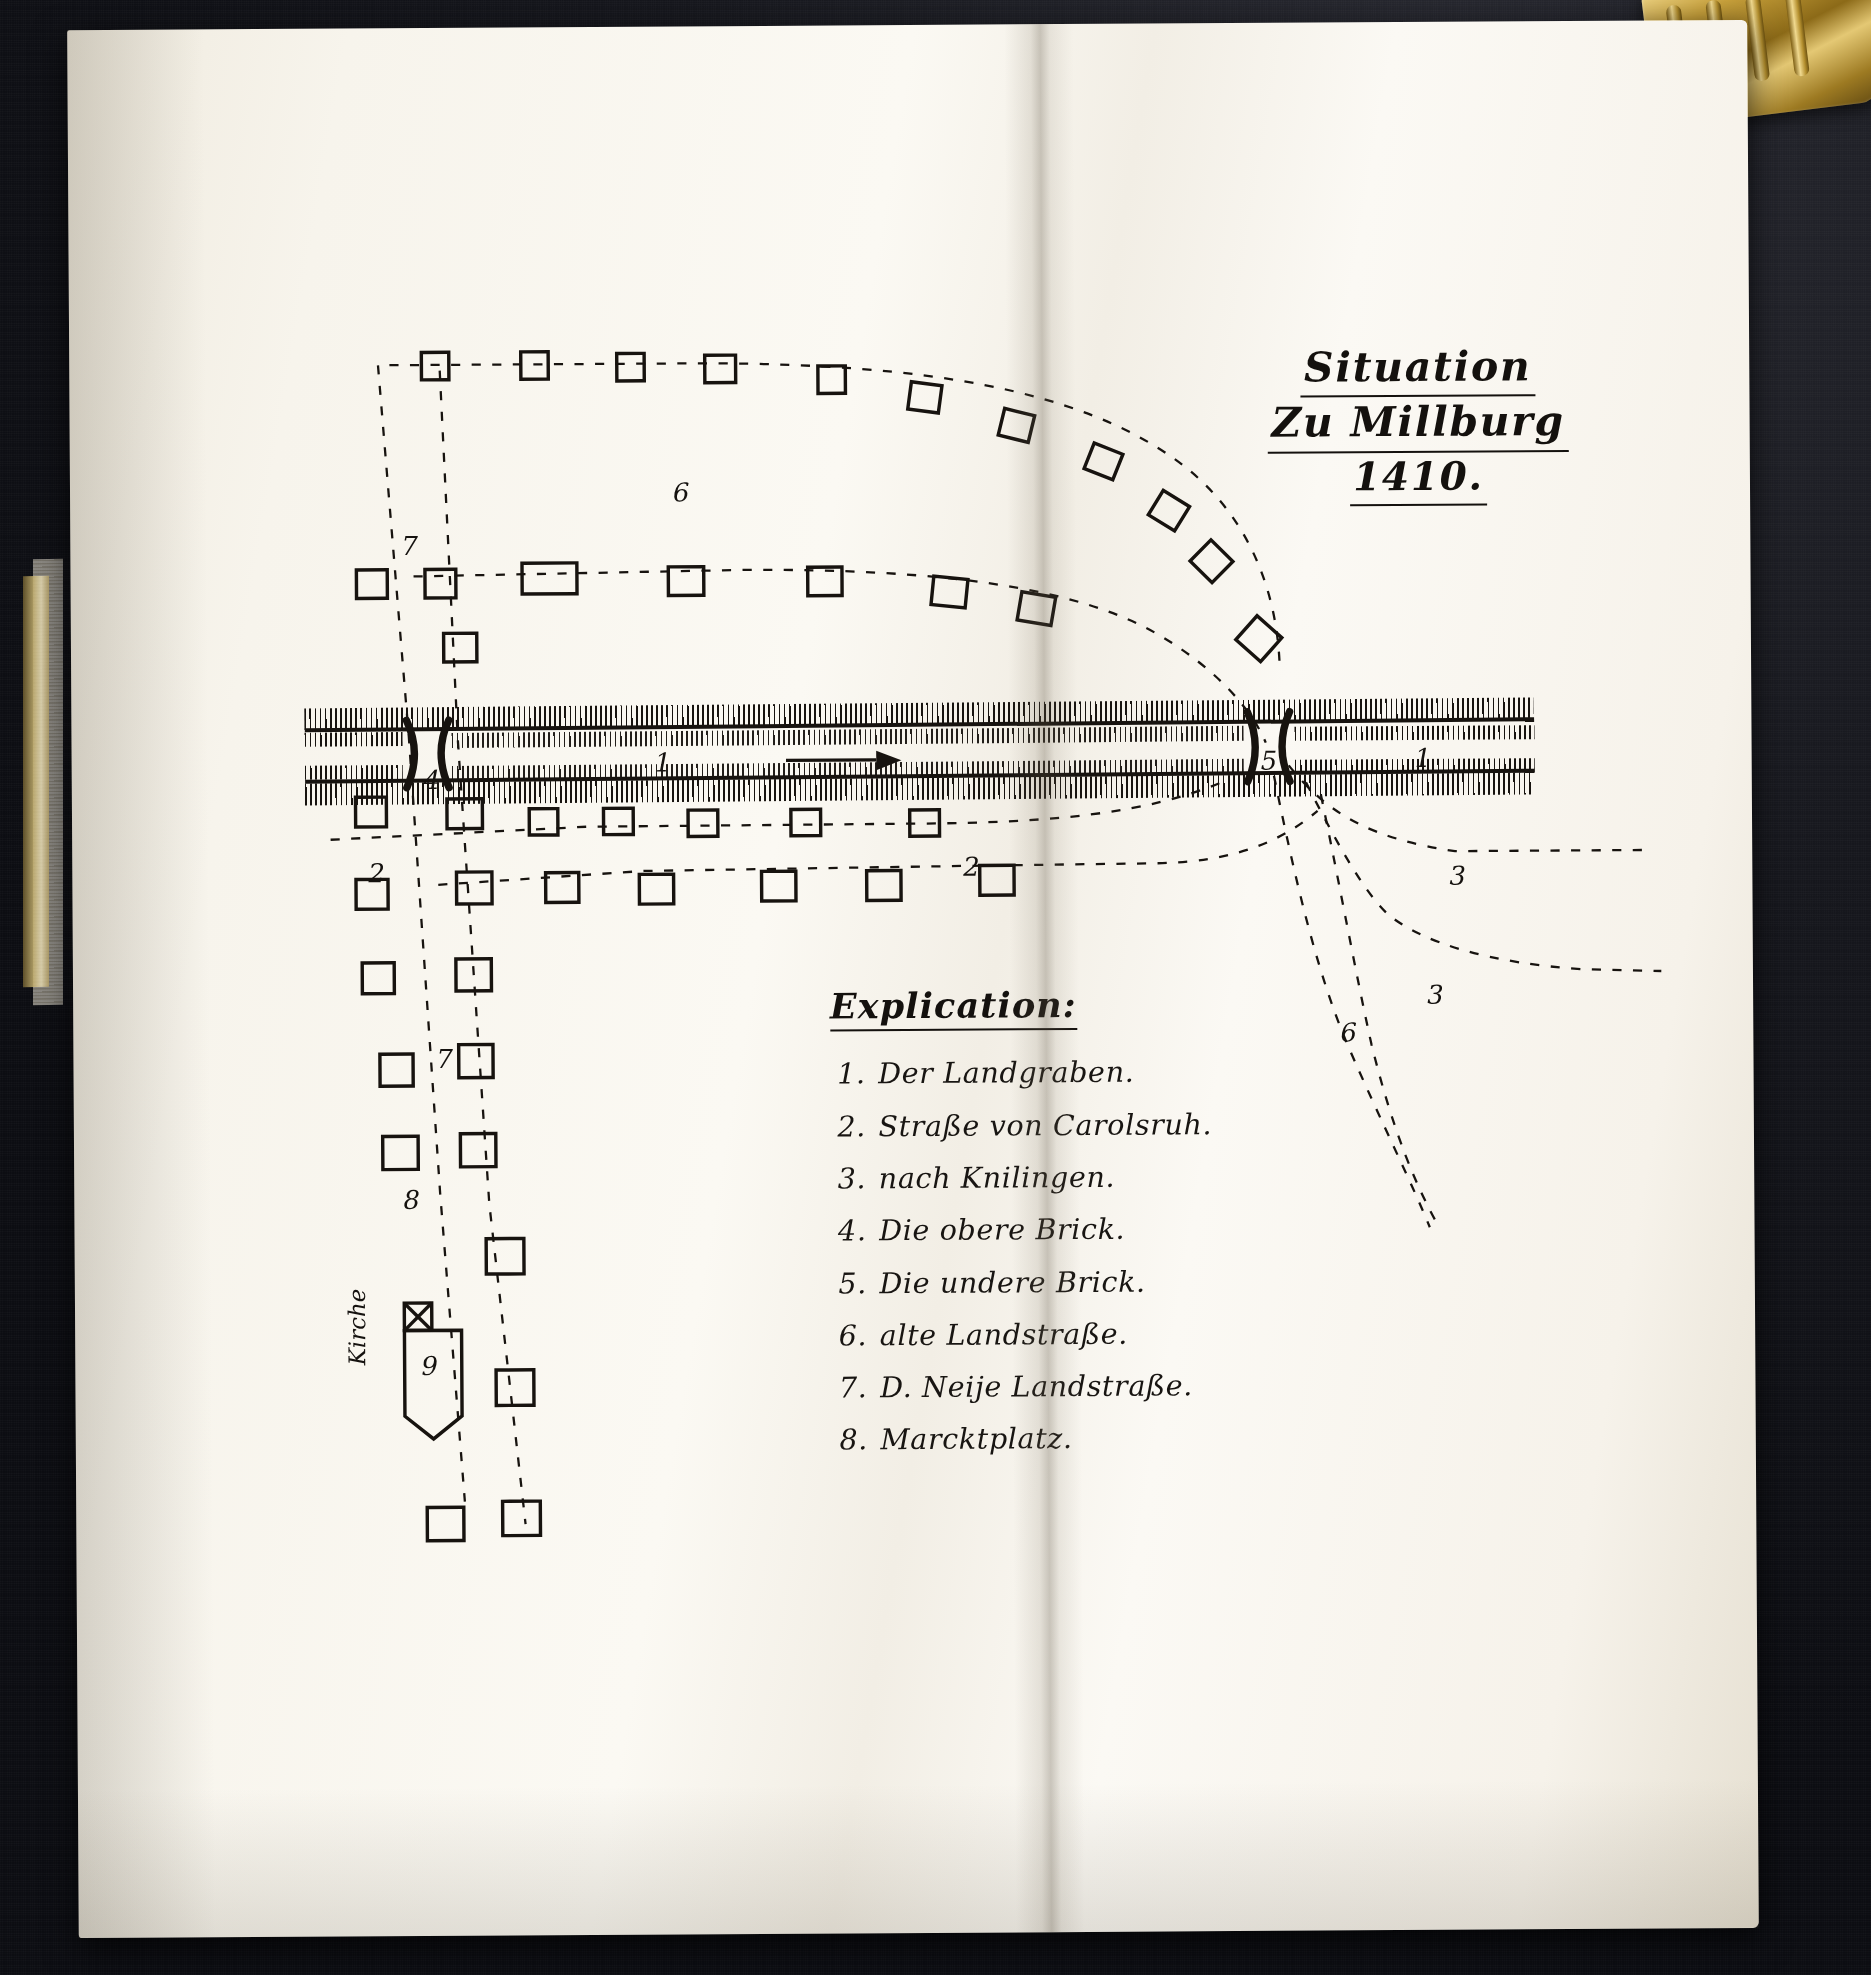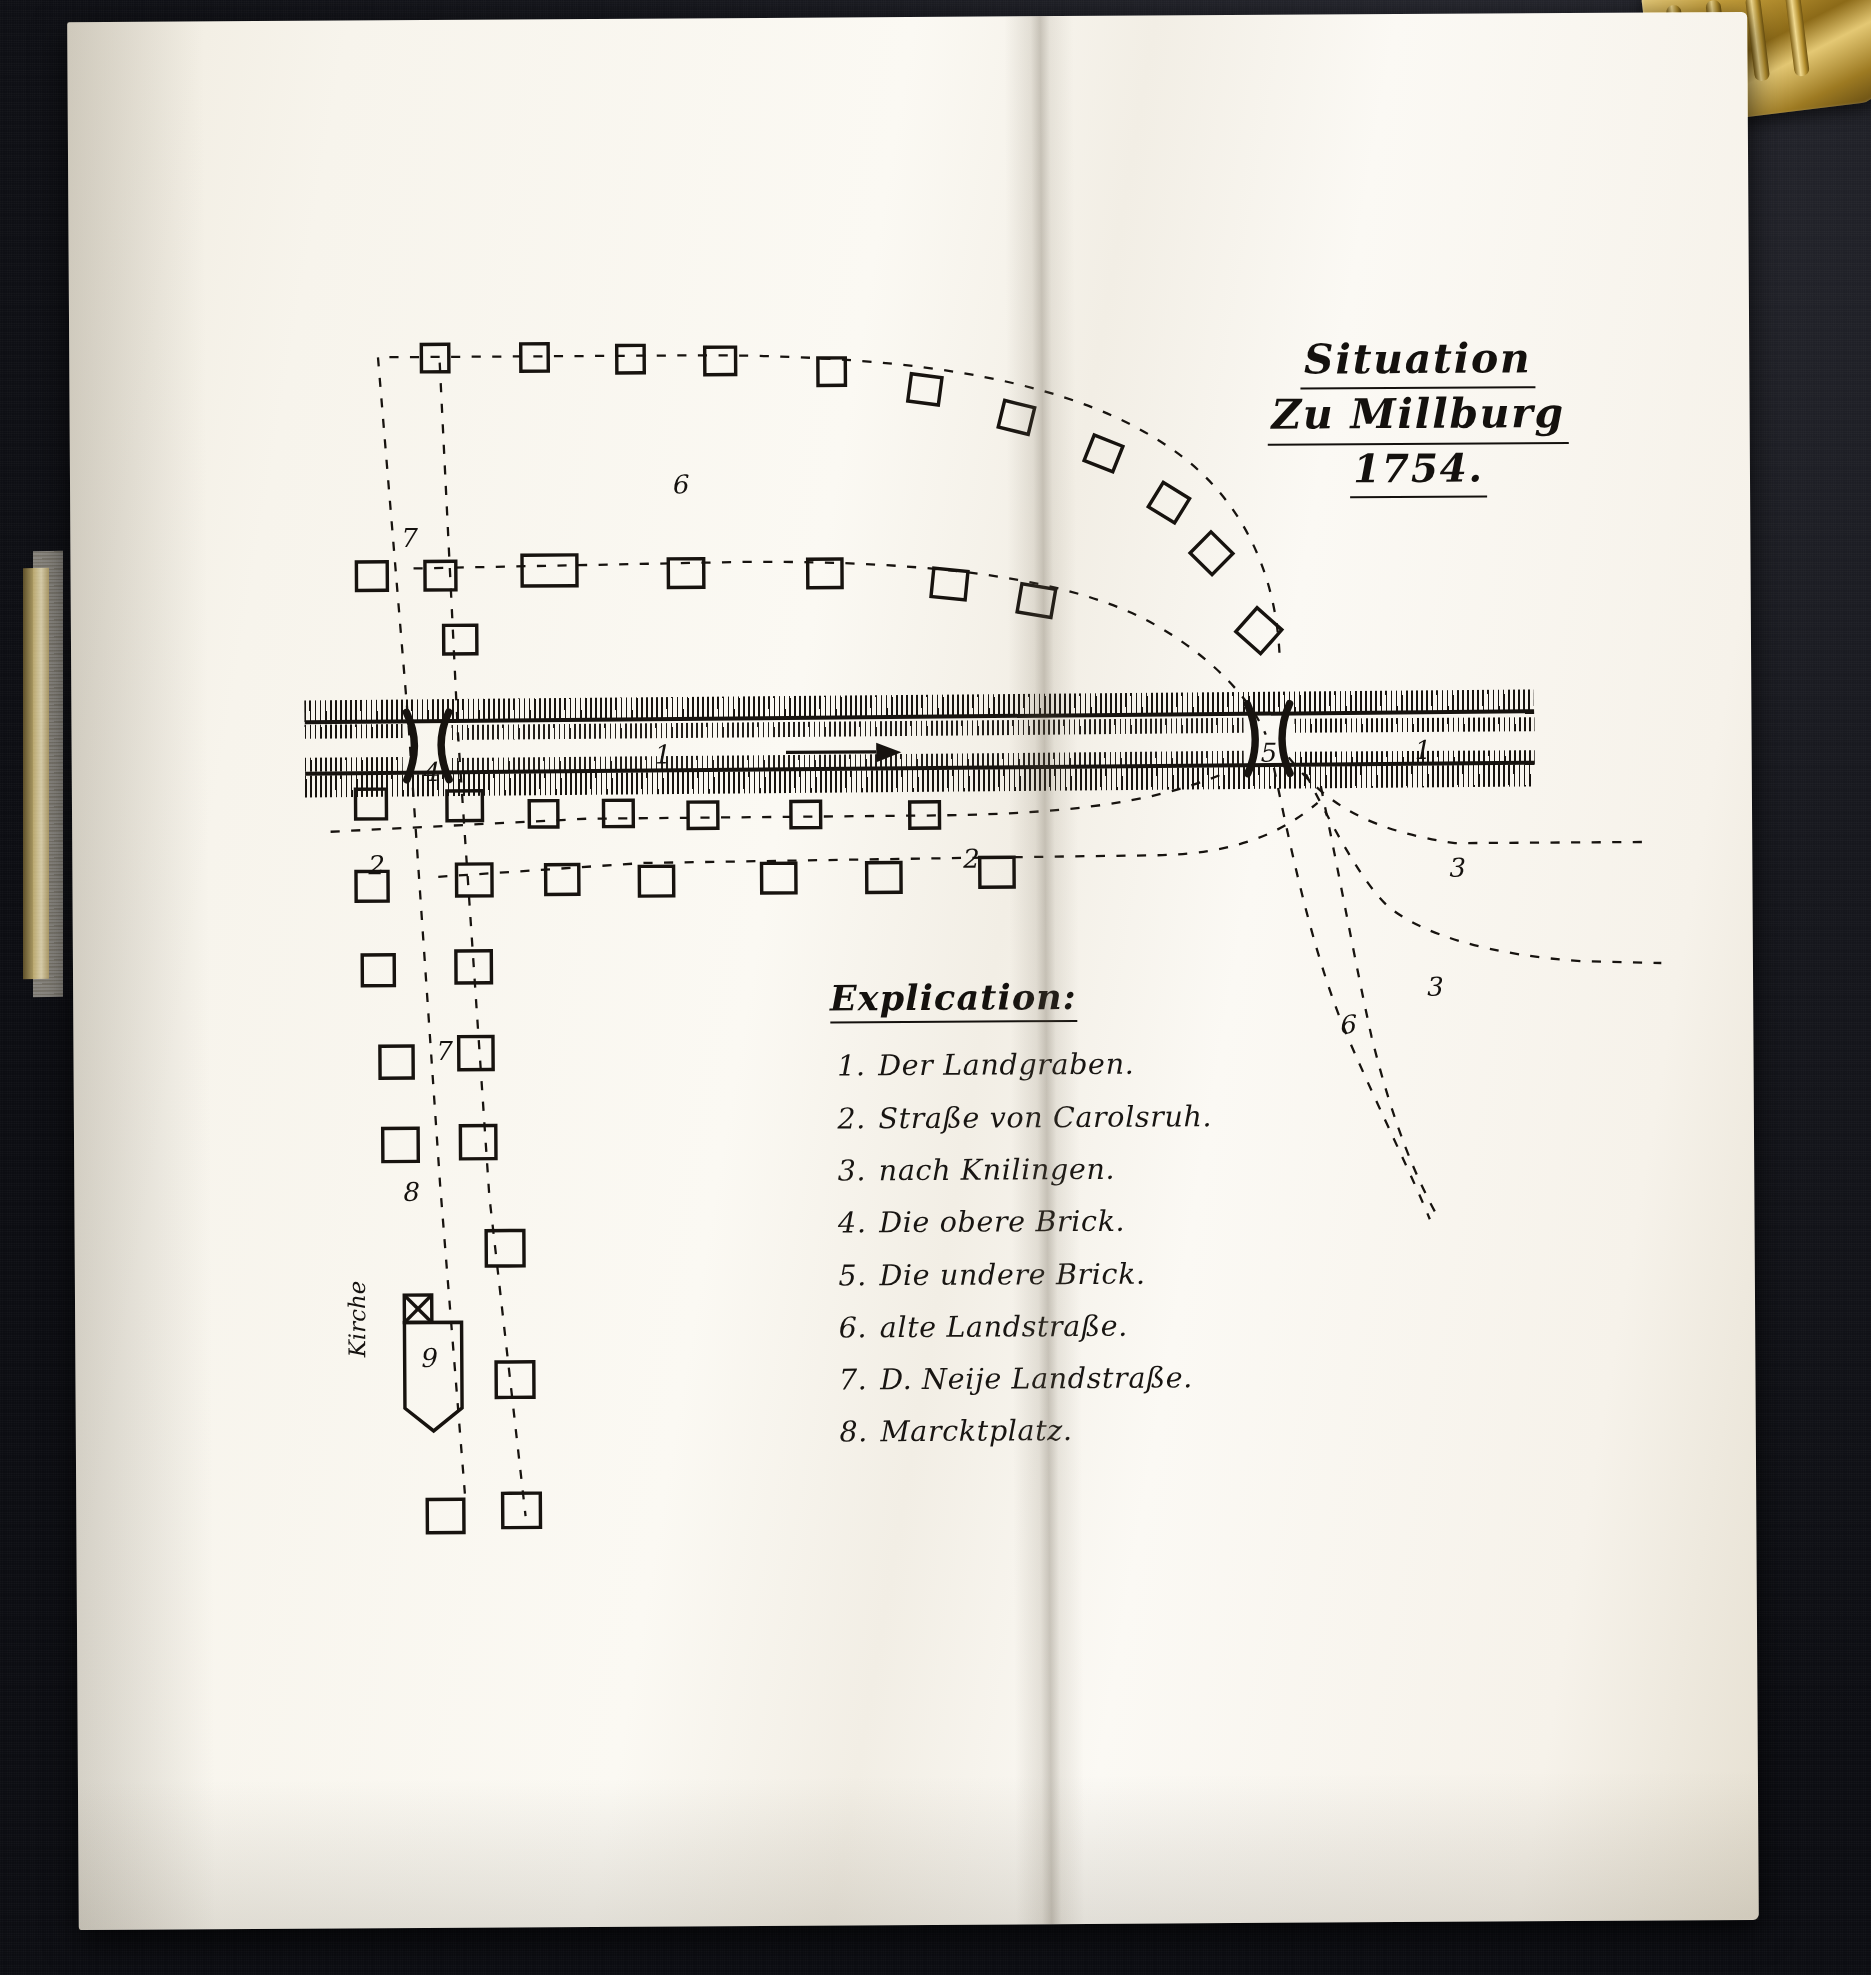--- a/index.html
+++ b/index.html
@@ -54,21 +54,21 @@
     width: 15px;
     height: 86px;
     border-radius: 6.9px;
     background: linear-gradient(90deg, #7e5f14 0%, #f0d98f 40%, #b5902f 75%, #6d5210 100%);
   }
 
   
   .book {
     position: absolute;
     left: 23px;
-    top: 8px;
+    top: 16px;
     width: 1708px;
     height: 1942px;
   }
   .edge-strip {
     position: absolute;
     left: 0px;
     top: 560px;
     width: 26px;
     height: 411px;
     background: linear-gradient(90deg, #6b5a2d 0%, #c6b271 40%, #e8dcb4 70%, #b9a469 100%);
@@ -338,21 +338,21 @@
     <div style="position:absolute;left:1223px;top:737px;width:240px;height:13.7px;
                 background:repeating-linear-gradient(90deg,#17130f 0px,#17130f 1.7px,transparent 1.7px,transparent 5.1px);"></div>
     <div style="position:absolute;left:233px;top:704px;width:98px;height:13.7px;
                 background:repeating-linear-gradient(90deg,#17130f 0px,#17130f 1.7px,transparent 1.7px,transparent 5.1px);"></div>
     <div style="position:absolute;left:233px;top:737px;width:98px;height:13.7px;
                 background:repeating-linear-gradient(90deg,#17130f 0px,#17130f 1.7px,transparent 1.7px,transparent 5.1px);"></div>
 
     <div class="title-block">
       <div class="title-line t1"><span class="u">Situation</span></div>
       <div class="title-line t2"><span class="u">Zu Millburg</span></div>
-      <div class="title-line t3"><span class="u">1754.</span></div>
+      <div class="title-line t3"><span class="u">1410.</span></div>
     </div>
 
     <div class="maplabel" style="left:603px;top:451px">6</div>
     <div class="maplabel" style="left:331px;top:503px">7</div>
     <div class="maplabel" style="left:352px;top:737px">4</div>
     <div class="maplabel" style="left:583px;top:721px">1</div>
     <div class="maplabel" style="left:1189px;top:723px">5</div>
     <div class="maplabel" style="left:1343px;top:721px">1</div>
     <div class="maplabel" style="left:296px;top:830px">2</div>
     <div class="maplabel" style="left:891px;top:827px">2</div>

